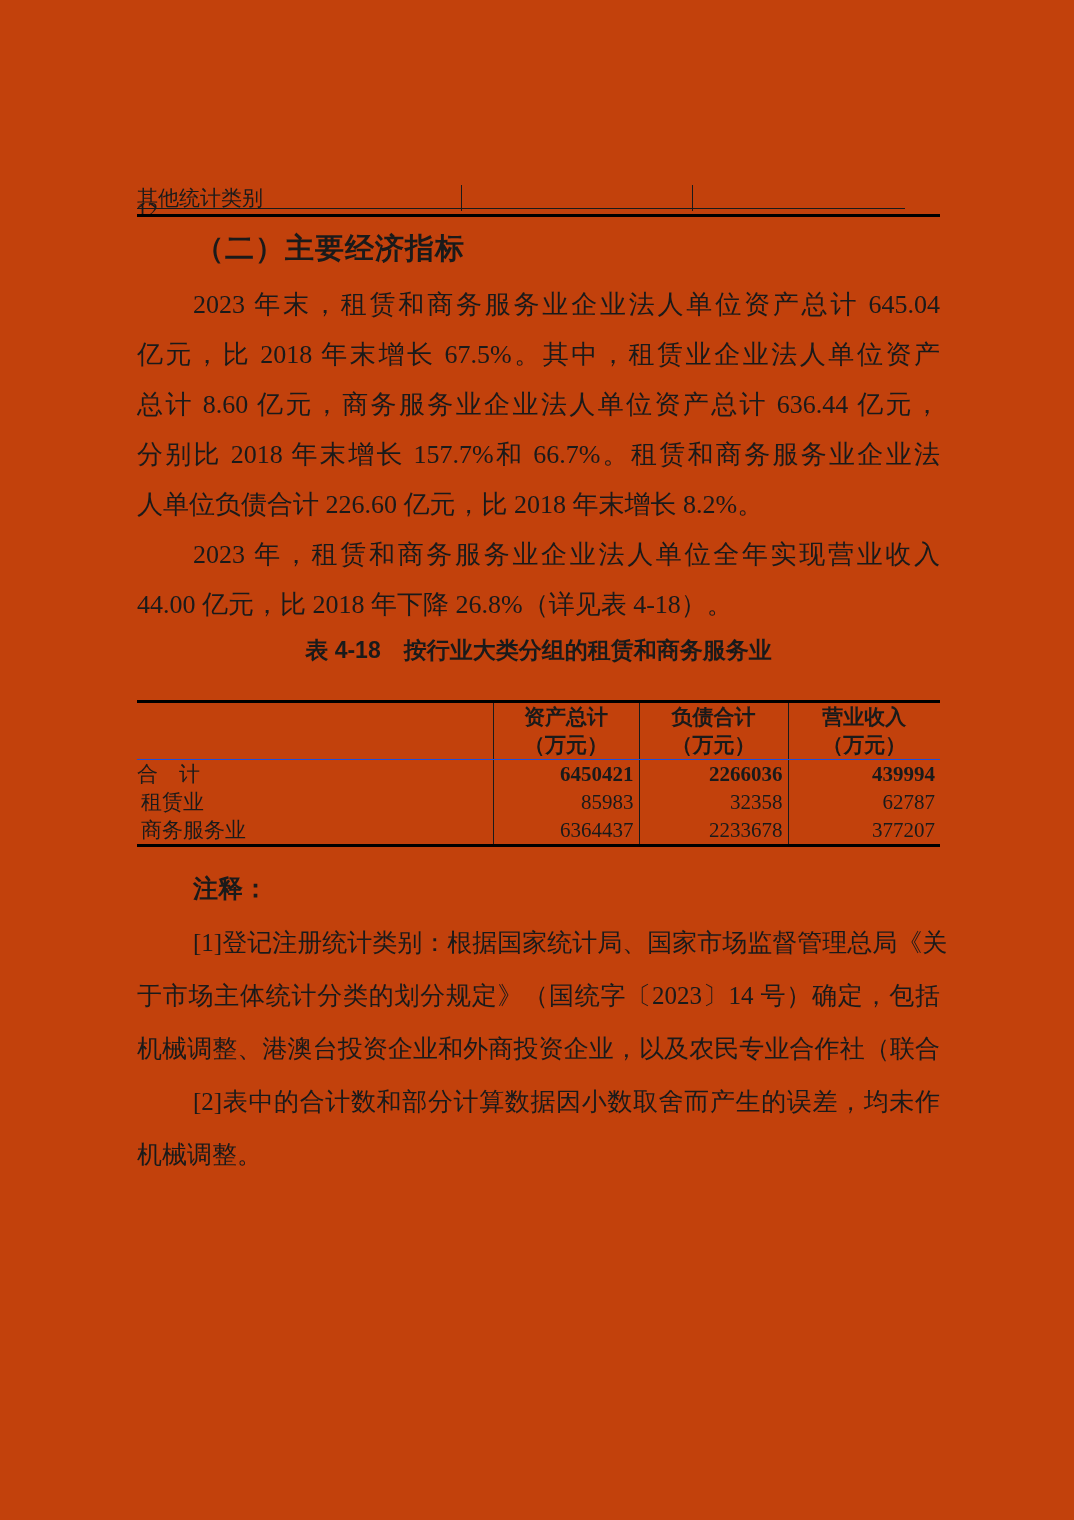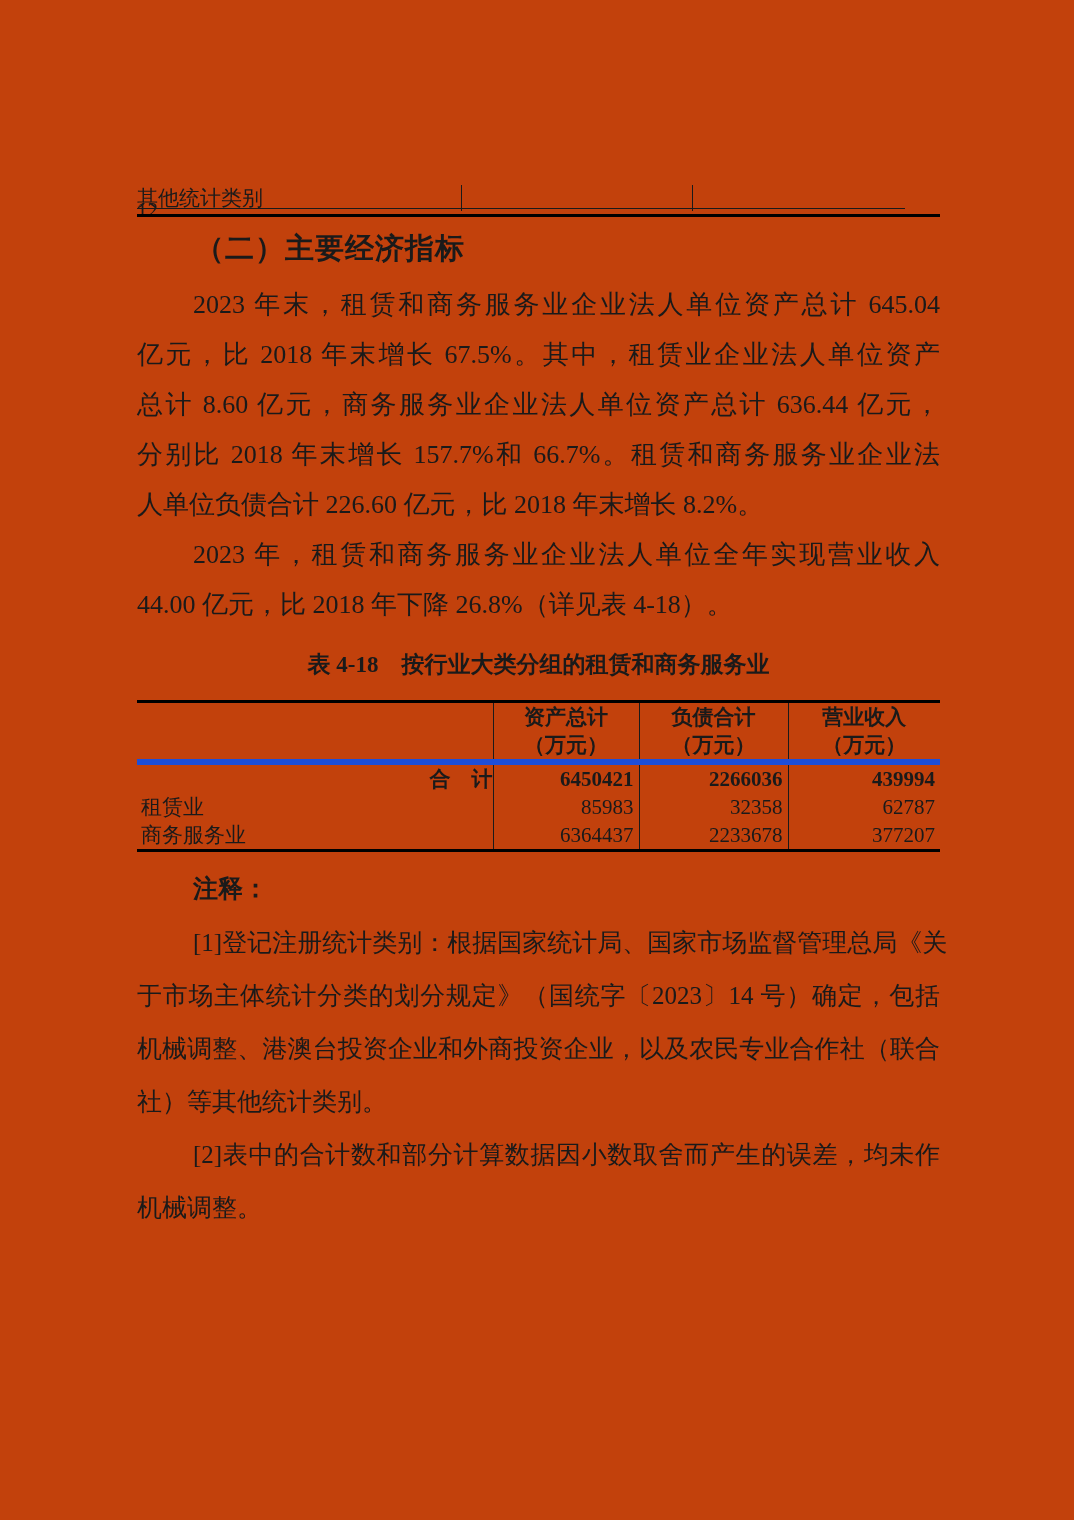--- a/index.html
+++ b/index.html
@@ -31,40 +31,40 @@
   .para { position:absolute; left:137px; width:803px; font-size:26px; }
   .para .line { line-height:50px; white-space:nowrap; }
   .jline { text-align:justify; text-align-last:justify; }
   .lline { text-align:left; }
   .indent { padding-left:56px; }
   .p1 { top:280px; }
   .p2 { top:530px; }
   
   .tbl-title {
     position:absolute; left:137px; top:634px; width:803px;
-    text-align:center; font-family:Liberation Serif, serif;
-    font-weight:bold; font-size:23px;margin-top:14px;
+    text-align:center; font-family:Liberation Sans, sans-serif;
+    font-weight:bold; font-size:23px;
   }
   .tbl-title div { line-height:33px; }
   
   table.data {
     position:absolute; left:137px; top:700px;
     width:803px; border-collapse:collapse; table-layout:fixed;
     border-top:3px solid #000; border-bottom:3px solid #000;
     font-size:21px;
   }
   table.data thead th {
     height:58px; vertical-align:middle; text-align:center;
     font-family:"Liberation Sans","DejaVu Sans",sans-serif;
-    font-weight:bold; border-bottom:6px solid #1d4ed8; line-height:28px;
+    font-weight:bold; border-bottom:1px solid #1d4ed8; line-height:28px;
   }
   table.data td { height:28px; vertical-align:middle; }
   .vsep { border-left:1px solid #1a1a1a; }
   td.rowlabel { text-align:left; padding-left:4px; }
-  td.rowlabel.total { text-align:right; font-weight:bold; padding-left:0; }
+  td.rowlabel.total { text-align:left; font-weight:normal; padding-left:0; }
   td.val { text-align:right; padding-right:5px; }
   tr.total td { font-weight:bold; }
   
   .notes-heading {
     position:absolute; left:137px; top:872px; width:803px;
     padding-left:56px; font-family:"Liberation Sans","DejaVu Sans",sans-serif;
     font-weight:bold; font-size:25px;
   }
   .notes { position:absolute; left:137px; top:916px; width:803px; font-size:25px; }
   .notes .line { line-height:53px; white-space:nowrap; }
@@ -146,18 +146,17 @@
         <td class="val vsep">377207</td>
       </tr>
     </tbody>
   </table>
 
   <div class="notes-heading">注释：</div>
   <div class="notes">
     <div class="line jline indent">[1]登记注册统计类别：根据国家统计局、国家市场监督管理总局《关</div>
     <div class="line jline">于市场主体统计分类的划分规定》（国统字〔2023〕14 号）确定，包括</div>
     <div class="line jline">机械调整、港澳台投资企业和外商投资企业，以及农民专业合作社（联合</div>
-    <div class="line lline">社）等其他统计类别。</div>
     <div class="line jline indent">[2]表中的合计数和部分计算数据因小数取舍而产生的误差，均未作</div>
     <div class="line lline">机械调整。</div>
   </div>
 
 </div>
 
 </body></html>

